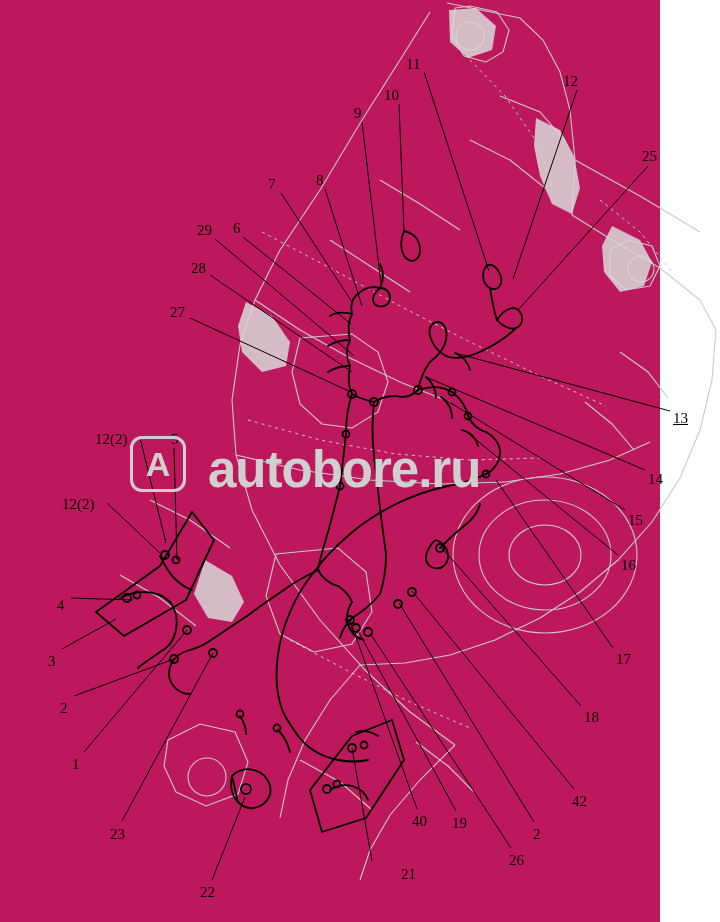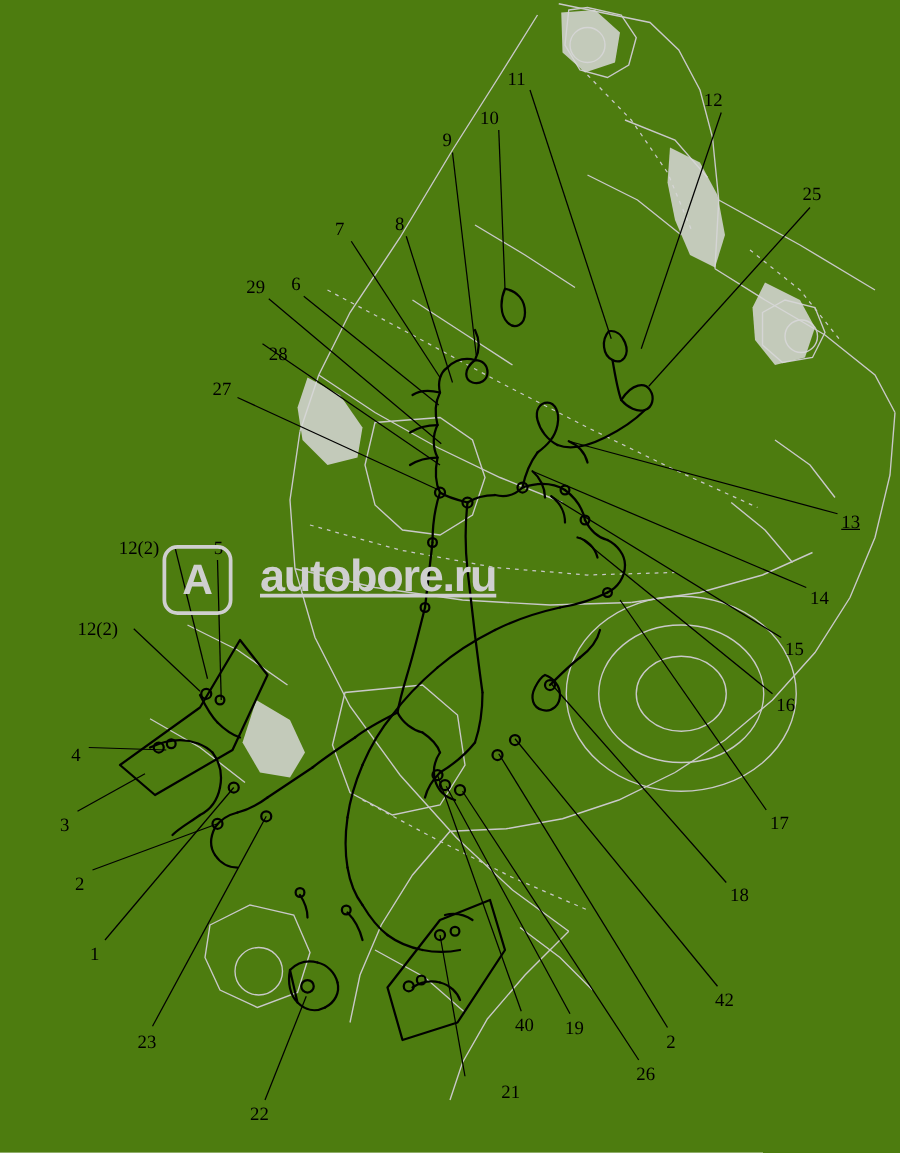--- a/index.html
+++ b/index.html
@@ -8,23 +8,23 @@
     background: #ffffff;
   }
   body {
     width: 720px;
     height: 922px;
     font-family: "Liberation Serif", serif;
     overflow: hidden;
   }
   #diagram-root {
     position: relative;
-    width: 720px;
+    width: 660px;
     height: 922px;
-    background: #4d7c0f;
+    background: #be185d;
   }
   svg.layer {
     position: absolute;
     left: 0;
     top: 0;
     width: 720px;
     height: 922px;
   }
   .callout-label {
     position: absolute;
@@ -40,26 +40,25 @@
     top: 434px;
     width: 460px;
     height: 62px;
     pointer-events: none;
   }
   .wm-text {
     position: absolute;
     left: 78px;
     top: 6px;
     font-family: "Liberation Sans", sans-serif;
-    font-size: 36px;
+    font-size: 51px;
     font-weight: bold;
     color: #cfcfcf;
     letter-spacing: -1px;
     white-space: nowrap;
-    text-decoration: underline;
   }
   .wm-badge {
     position: absolute;
     left: 0px;
     top: 2px;
     width: 56px;
     height: 56px;
     border: 3px solid #cfcfcf;
     border-radius: 12px;
     box-sizing: border-box;
@@ -299,21 +298,21 @@
   <div id="callout-layer">
       <div class="callout-label" style="left: 406px; top: 57px;">11</div>
       <div class="callout-label" style="left: 563px; top: 74px; text-align: center;">12</div>
       <div class="callout-label" style="left: 384px; top: 88px;">10</div>
       <div class="callout-label" style="left: 354px; top: 106px;">9</div>
       <div class="callout-label" style="left: 642px; top: 149px;">25</div>
       <div class="callout-label" style="left: 268px; top: 177px;">7</div>
       <div class="callout-label" style="left: 316px; top: 173px;">8</div>
       <div class="callout-label" style="left: 233px; top: 221px;">6</div>
       <div class="callout-label" style="left: 197px; top: 223px;">29</div>
-      <div class="callout-label" style="left: 191px; top: 277px; margin-left: 24px;">28</div>
+      <div class="callout-label" style="left: 191px; top: 261px;">28</div>
       <div class="callout-label" style="left: 170px; top: 305px;">27</div>
       <div class="callout-label" style="left: 673px; top: 411px; text-decoration: underline;">13</div>
       <div class="callout-label" style="left: 648px; top: 472px;">14</div>
       <div class="callout-label" style="left: 628px; top: 513px;">15</div>
       <div class="callout-label" style="left: 621px; top: 558px;">16</div>
       <div class="callout-label" style="left: 616px; top: 652px;">17</div>
       <div class="callout-label" style="left: 584px; top: 710px;">18</div>
       <div class="callout-label" style="left: 572px; top: 794px;">42</div>
       <div class="callout-label" style="left: 533px; top: 827px;">2</div>
       <div class="callout-label" style="left: 509px; top: 853px;">26</div>

